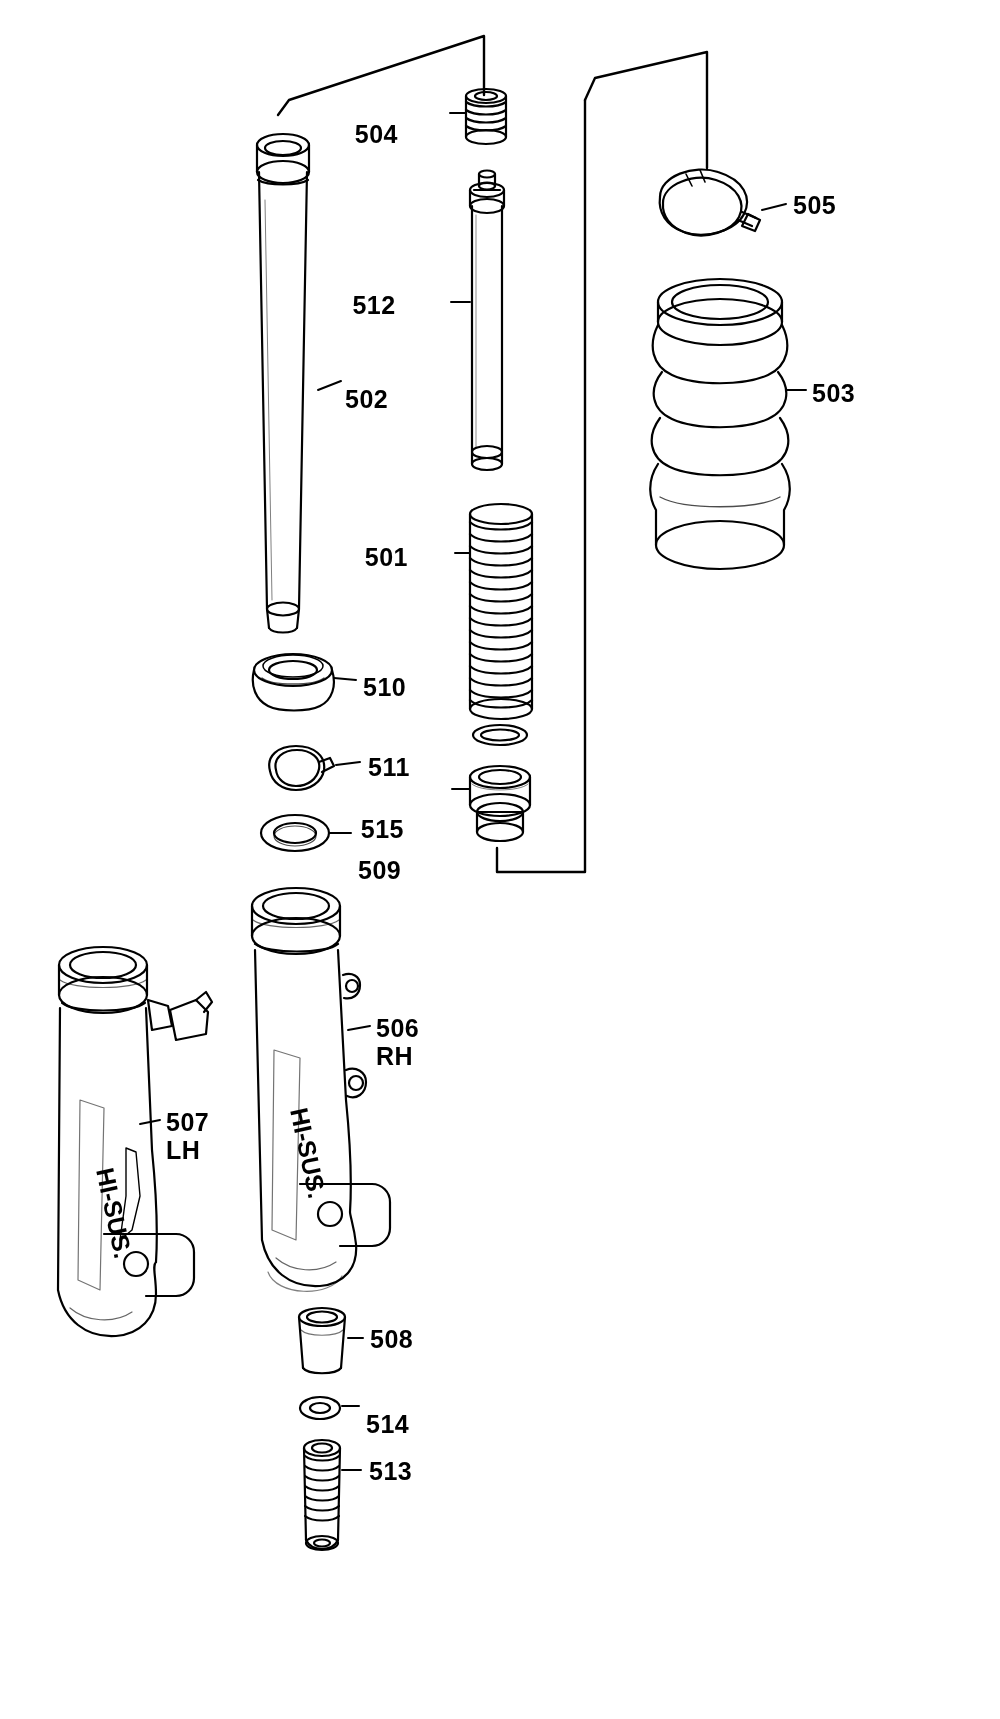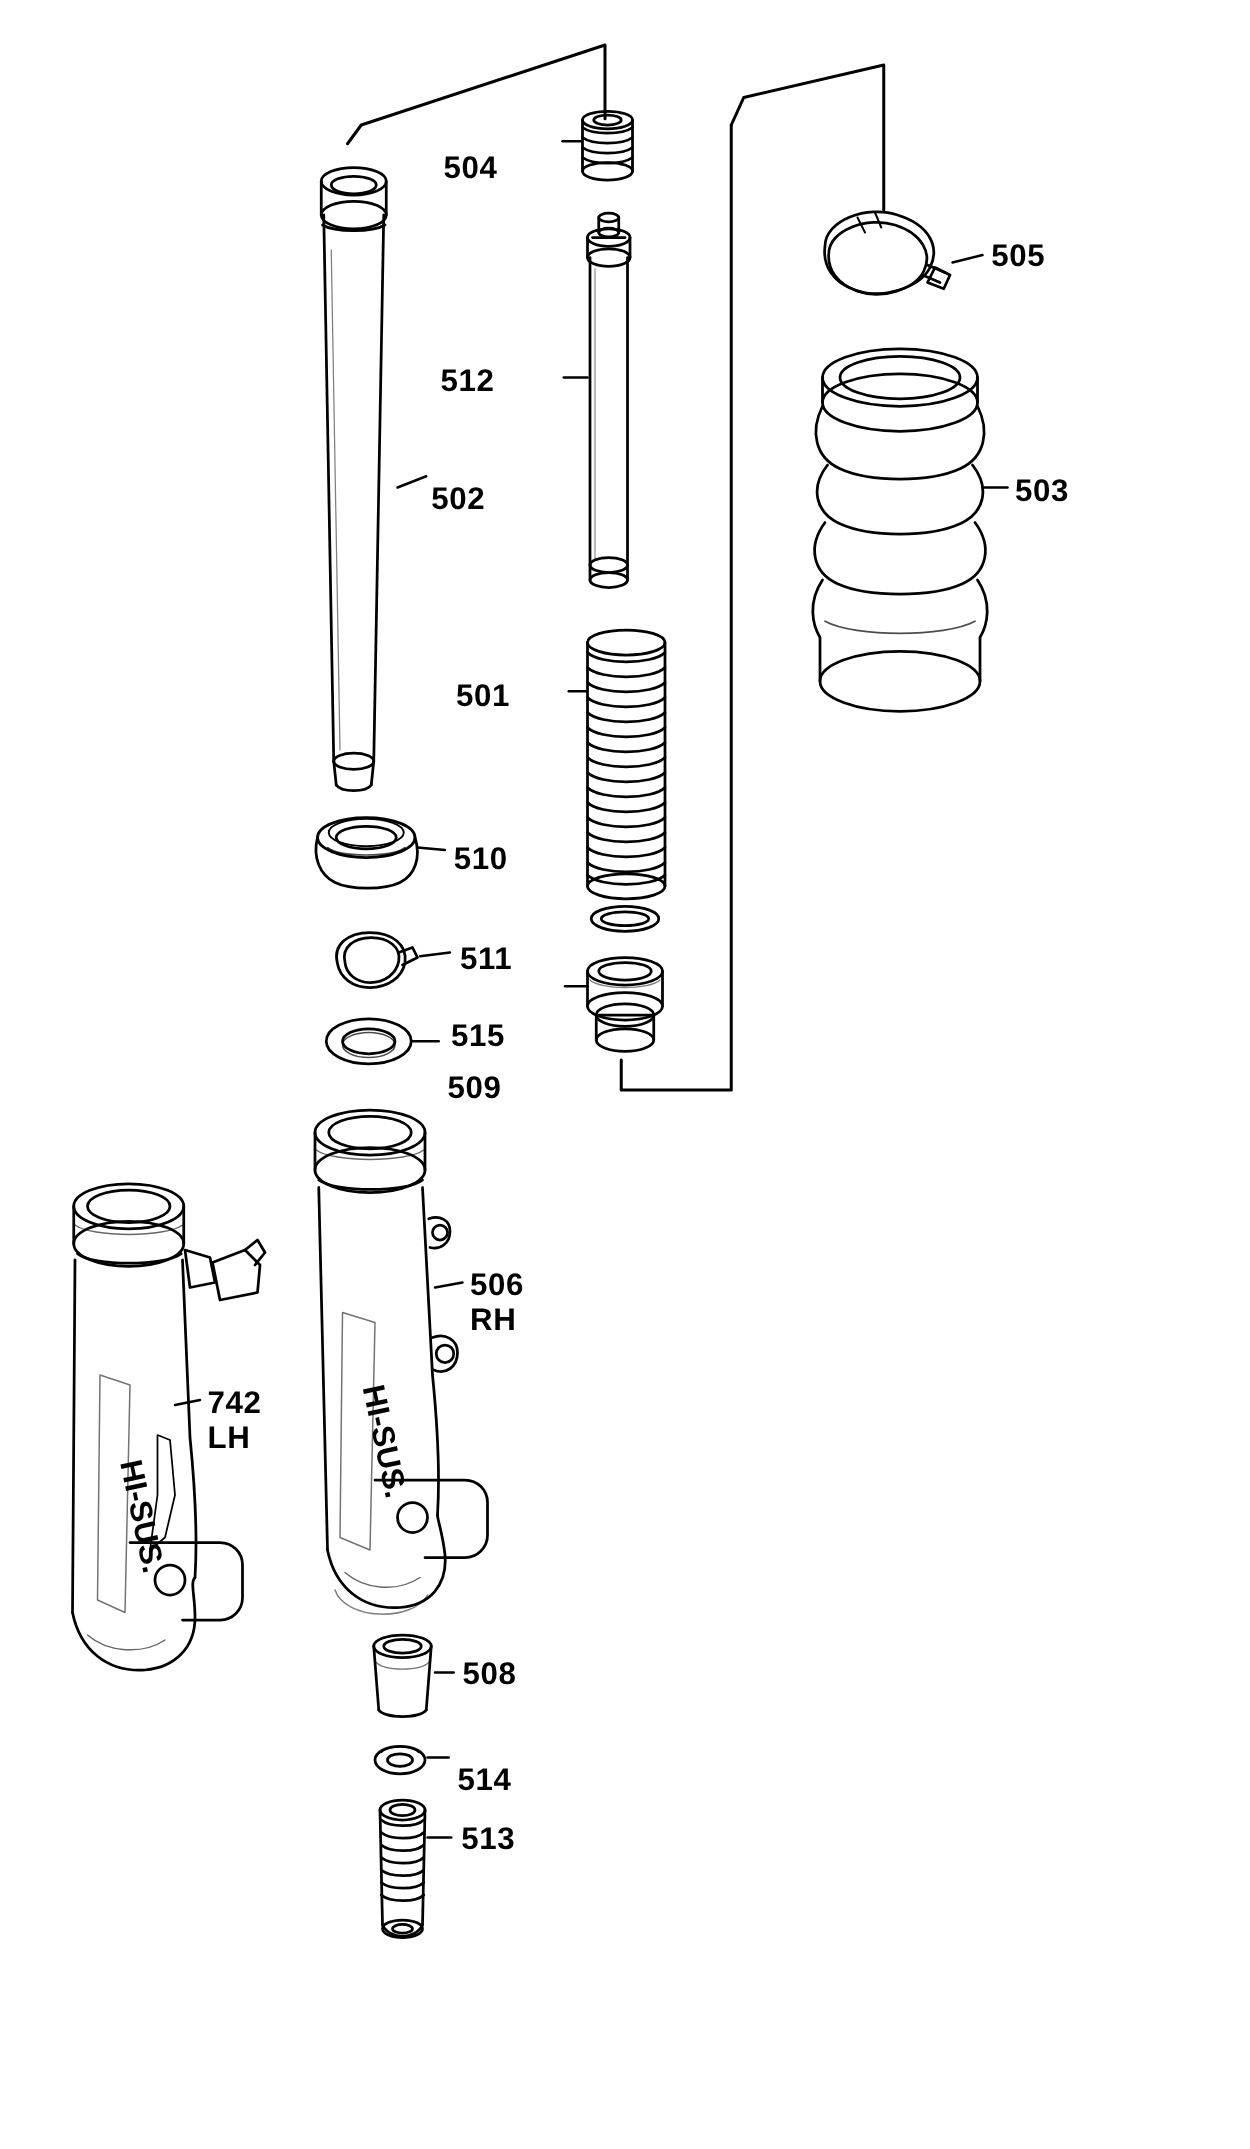--- a/index.html
+++ b/index.html
@@ -314,19 +314,19 @@
   <div class="callout right-align" style="left:349px; top:291px; width:50px;text-align:center;">512</div>
   <div class="callout left-align" style="left:345px; top:385px;">502</div>
   <div class="callout left-align" style="left:812px; top:379px;text-align:center;">503</div>
   <div class="callout right-align" style="left:358px; top:543px; width:50px;">501</div>
   <div class="callout left-align" style="left:363px; top:673px;">510</div>
   <div class="callout left-align" style="left:368px; top:753px;">511</div>
   <div class="callout right-align" style="left:354px; top:779px; width:50px;margin-top:36px;">515</div>
   <div class="callout left-align" style="left:358px; top:856px;">509</div>
   <div class="callout left-align" style="left:376px; top:1014px;">506
 RH</div>
-  <div class="callout left-align" style="left:166px; top:1108px;">742
+  <div class="callout left-align" style="left:166px; top:1108px;">507
 LH</div>
   <div class="callout left-align" style="left:370px; top:1325px;text-align:right;">508</div>
   <div class="callout left-align" style="left:366px; top:1410px;">514</div>
   <div class="callout left-align" style="left:369px; top:1457px;">513</div>
 
 </div>
 
 </body></html>

